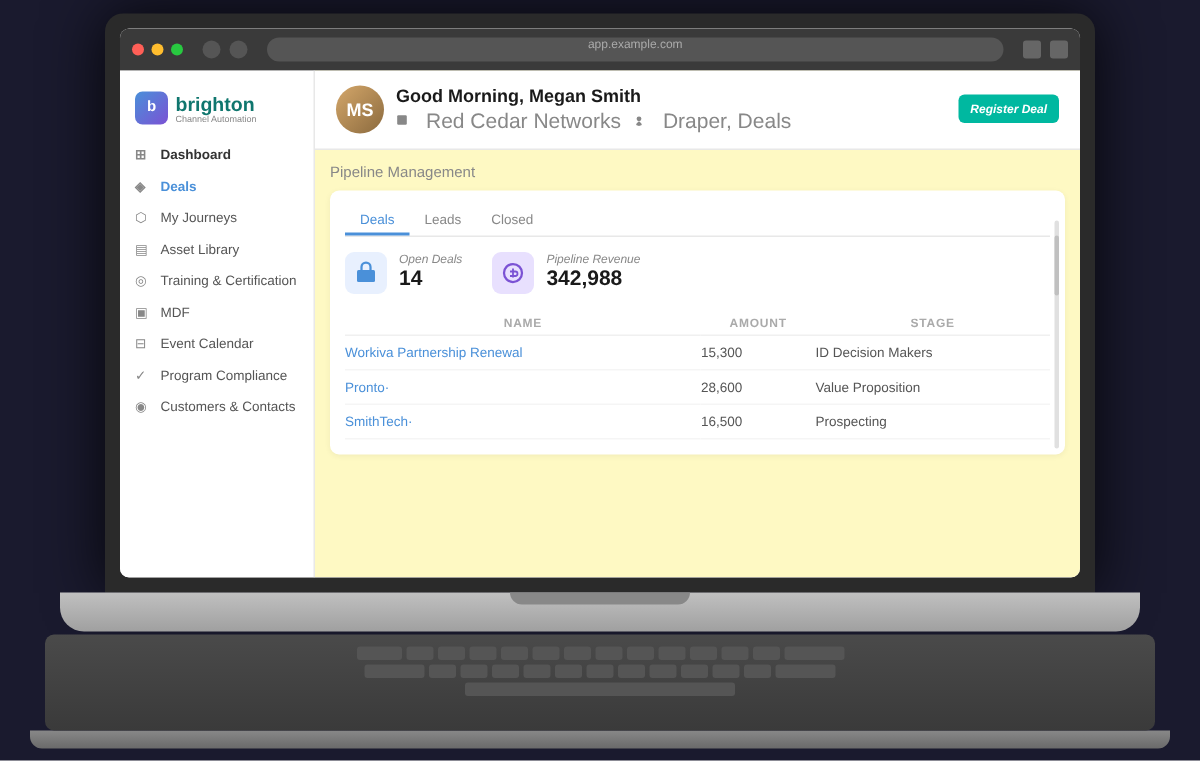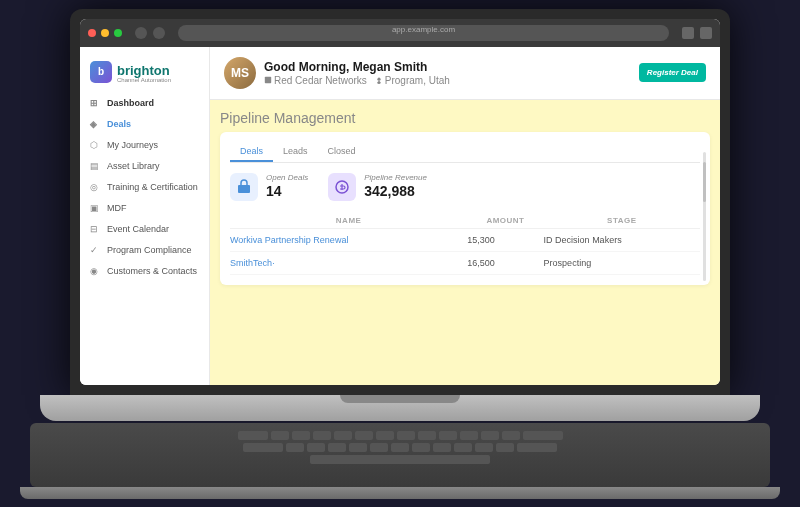--- a/index.html
+++ b/index.html
@@ -232,25 +232,25 @@
       color: #1a1a1a;
     }
 
     .user-meta {
       display: flex;
       gap: 8px;
       margin-top: 1px;
     }
 
     .user-meta span {
-      font-size: 10px;
+      font-size: 14px;
       color: #888;
       display: flex;
       align-items: center;
-      gap: 2px;
+      gap: 12px;
       text-align: right;
     }
 
     .register-btn {
       background: #00b8a0;
       color: white;
       border: none;
       border-radius: 4px;
       padding: 5px 8px;
       font-size: 8px;
@@ -260,21 +260,21 @@
     }
 
     
     .pipeline-section {
       flex: 1;
       padding: 10px;
       overflow: hidden;
     }
 
     .pipeline-label {
-      font-size: 14px;
+      font-size: 10px;
       color: #888;
       margin-bottom: 6px;
     }
 
     .pipeline-card {
       background: #fff;
       border-radius: 6px;
       padding: 10px;
       box-shadow: 0 1px 4px rgba(0,0,0,0.06);
     }
@@ -543,21 +543,21 @@
                     <svg width="8" height="8" viewBox="0 0 10 10" fill="#888">
                         <rect x="1" y="1" width="8" height="8" rx="1"></rect>
                       </svg>
                     <span>Red Cedar Networks</span>
                   </span>
                   <span>
                     <svg width="8" height="8" viewBox="0 0 10 10" fill="#888">
                         <circle cx="5" cy="4" r="2"></circle>
                         <path d="M5 6 C3 8 1 9 5 10 C9 9 7 8 5 6Z"></path>
                       </svg>
-                    <span>Program, Utah</span>
+                    <span>Draper, Deals</span>
                   </span>
                 </div>
               </div>
             </div>
             <button class="register-btn">Register Deal</button>
           </div>
 
           <div class="pipeline-section">
             <div class="pipeline-label">Pipeline Management</div>
 
@@ -604,20 +604,25 @@
                     <th>STAGE</th>
                   </tr>
                 </thead>
                 <tbody id="deals-tbody">
                     <tr>
                       <td>Workiva Partnership Renewal</td>
                       <td>15,300</td>
                       <td>ID Decision Makers</td>
                     </tr>
                     <tr>
+                      <td>Pronto·</td>
+                      <td>28,600</td>
+                      <td>Value Proposition</td>
+                    </tr>
+                    <tr>
                       <td>SmithTech·</td>
                       <td>16,500</td>
                       <td>Prospecting</td>
                     </tr>
                   </tbody>
               </table>
 
               <div class="scrollbar-hint">
                 <div class="scrollbar-thumb"></div>
               </div>

